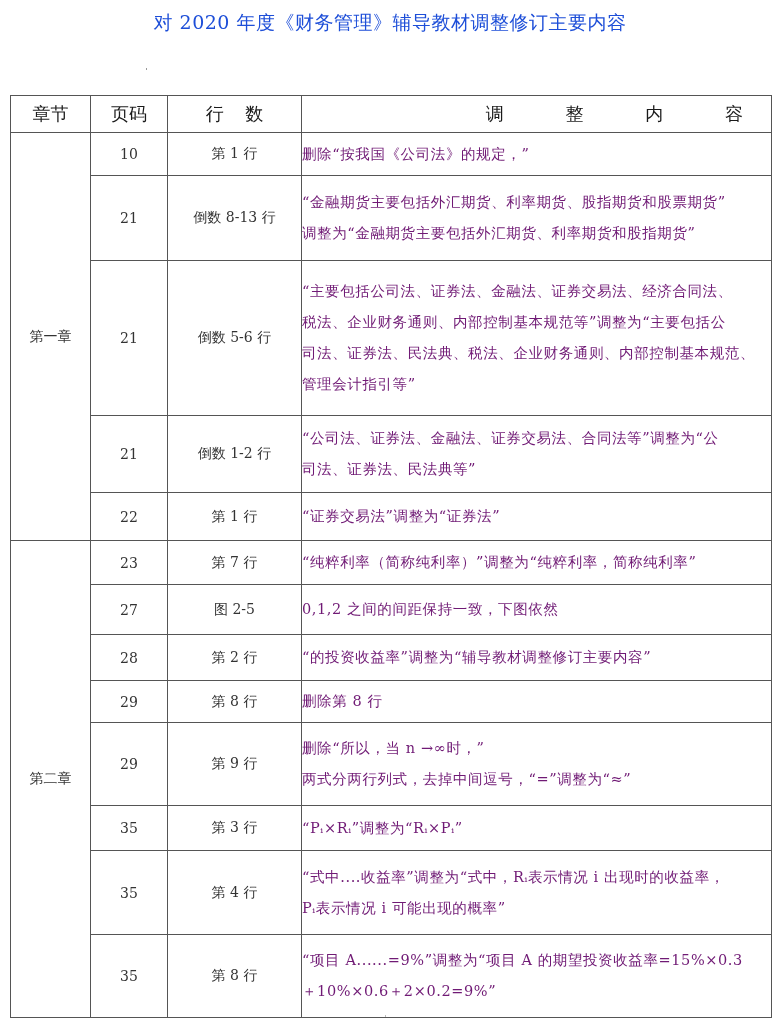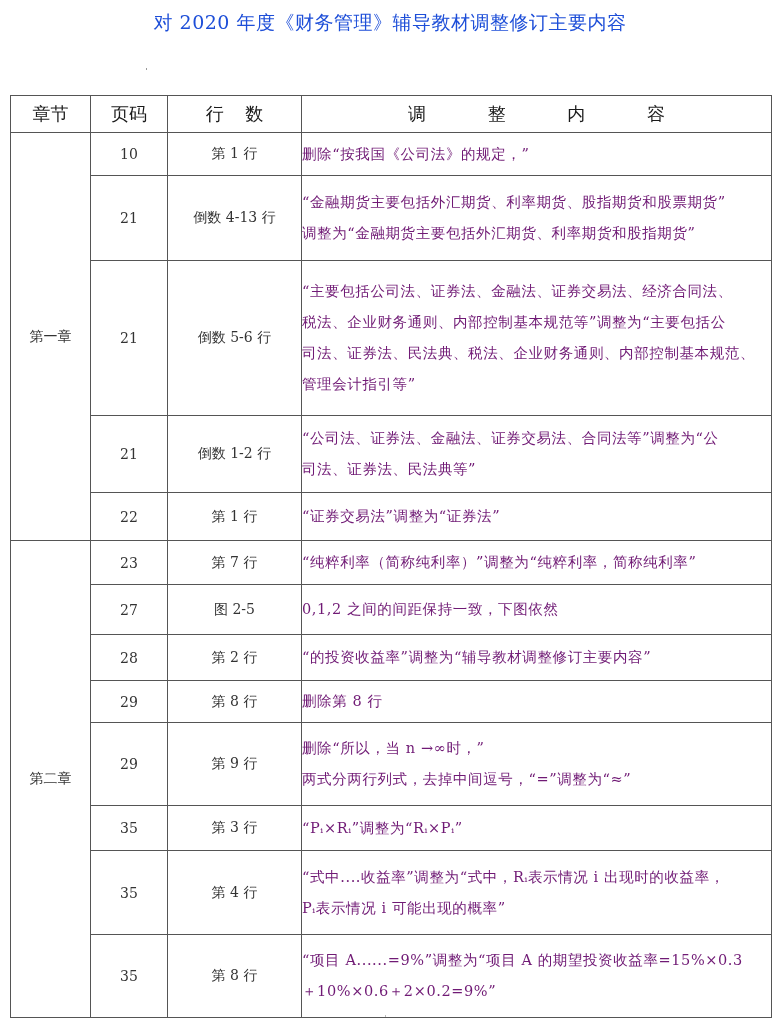--- a/index.html
+++ b/index.html
@@ -21,21 +21,21 @@
   table.rev {
     position: absolute; left: 10px; top: 87px;
     width: 761px; border-collapse: collapse; table-layout: fixed; margin-top: 8px;
   }
   table.rev td, table.rev th {
     border: 1.5px solid #555555; padding: 0; font-weight: normal;
   }
   table.rev th {
     height: 36px; font-size: 18px; color: #1a1a1a; text-align: center;
   }
-  table.rev th.content-head { letter-spacing: 28px; padding-left: 28px; }
+  table.rev th.content-head { letter-spacing: 28px; padding-left: 28px; text-align: right; }
   table.rev th.line-head { letter-spacing: 8px; padding-left: 8px; }
   td.chapter, td.page, td.line { text-align: center; font-size: 14px; color: #333; }
   td.page { font-size: 14px; border-radius: 21px; }
   td.content {
     text-align: left; font-size: 14.5px; line-height: 31px;
     padding: 4px 6px 4px 10px; letter-spacing: 0.6px; color: #701a75;
   }
   td.content .ln { display: block; }
 </style>
 </head>
@@ -64,21 +64,21 @@
       <tr style="height: 43px;">
         <td class="chapter" rowspan="5">第一章</td>
         <td class="page">10</td>
         <td class="line">第 1 行</td>
         <td class="content">
           <span class="ln">删除“按我国《公司法》的规定，”</span>
         </td>
       </tr>
       <tr style="height: 85px;">
         <td class="page">21</td>
-        <td class="line">倒数 4-13 行</td>
+        <td class="line">倒数 8-13 行</td>
         <td class="content">
           <span class="ln">“金融期货主要包括外汇期货、利率期货、股指期货和股票期货”</span>
           <span class="ln">调整为“金融期货主要包括外汇期货、利率期货和股指期货”</span>
         </td>
       </tr>
       <tr style="height: 155px;">
         <td class="page">21</td>
         <td class="line">倒数 5-6 行</td>
         <td class="content">
           <span class="ln">“主要包括公司法、证券法、金融法、证券交易法、经济合同法、</span>

